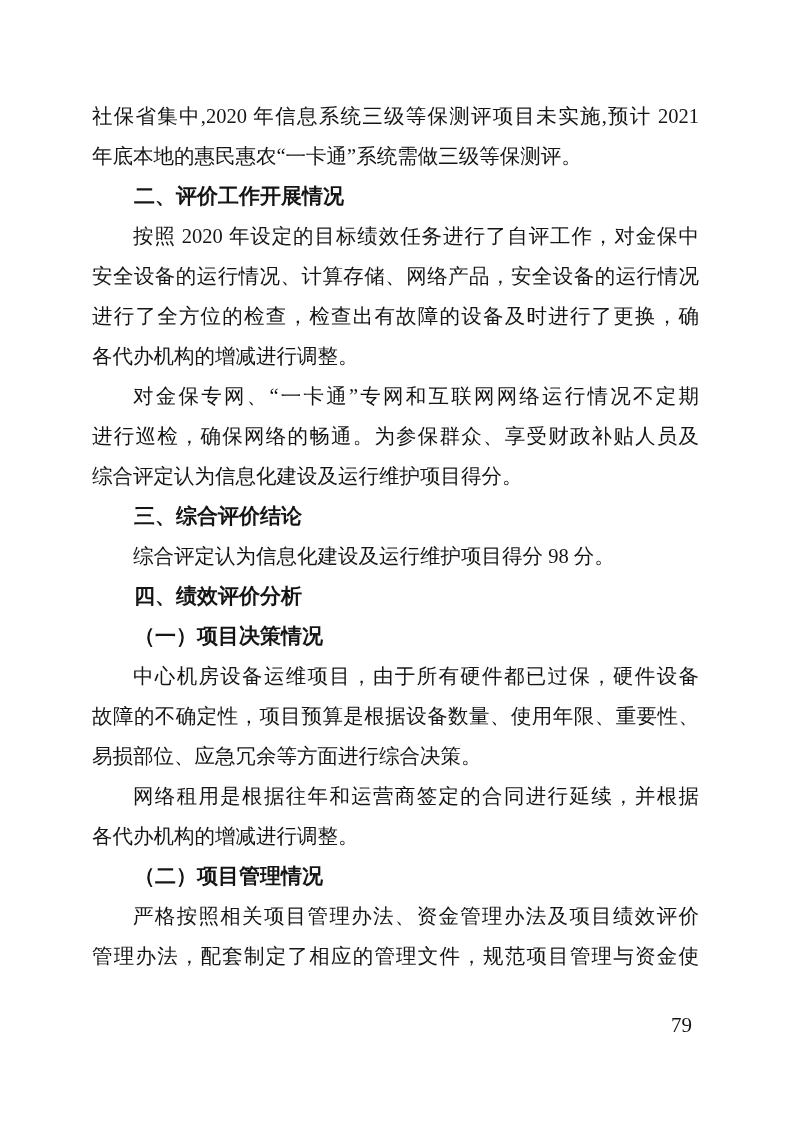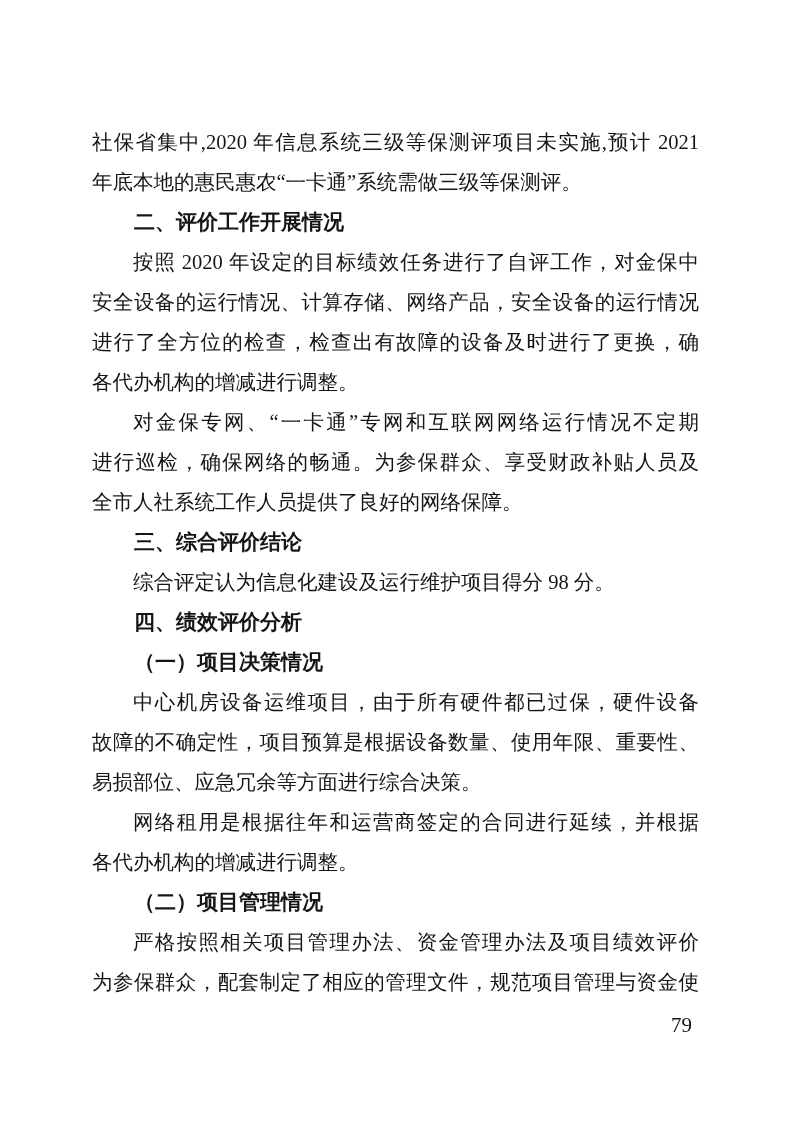--- a/index.html
+++ b/index.html
@@ -14,21 +14,21 @@
     position: relative;
     width: 793px;
     height: 1122px;
     background: #ffffff;
     color: #151515;
     font-family: "Liberation Serif", "DejaVu Serif", serif;
   }
   .text-block {
     position: absolute;
     left: 92px;
-    top: 122px;
+    top: 96px;
     width: 607px;
   }
   .l {
     height: 40px;
     line-height: 40px;
     font-size: 20.5px;
     white-space: normal;
     overflow: hidden;
   }
   .justify {
@@ -66,28 +66,28 @@
   <div class="text-block">
     <div class="l justify">社保省集中,2020 年信息系统三级等保测评项目未实施,预计 2021</div>
     <div class="l">年底本地的惠民惠农“一卡通”系统需做三级等保测评。</div>
     <div class="l h1 indent">二、评价工作开展情况</div>
     <div class="l justify indent">按照 2020 年设定的目标绩效任务进行了自评工作，对金保中</div>
     <div class="l justify">安全设备的运行情况、计算存储、网络产品，安全设备的运行情况</div>
     <div class="l justify">进行了全方位的检查，检查出有故障的设备及时进行了更换，确</div>
     <div class="l">各代办机构的增减进行调整。</div>
     <div class="l justify indent">对金保专网、“一卡通”专网和互联网网络运行情况不定期</div>
     <div class="l justify">进行巡检，确保网络的畅通。为参保群众、享受财政补贴人员及</div>
-    <div class="l">全市人社系统工作人员提供了良好的网络保障。</div>
+    <div class="l">综合评定认为信息化建设及运行维护项目得分。</div>
     <div class="l h1 indent">三、综合评价结论</div>
     <div class="l indent">综合评定认为信息化建设及运行维护项目得分 98 分。</div>
     <div class="l h1 indent">四、绩效评价分析</div>
     <div class="l h2 indent">（一）项目决策情况</div>
     <div class="l justify indent">中心机房设备运维项目，由于所有硬件都已过保，硬件设备</div>
     <div class="l justify">故障的不确定性，项目预算是根据设备数量、使用年限、重要性、</div>
     <div class="l">易损部位、应急冗余等方面进行综合决策。</div>
     <div class="l justify indent">网络租用是根据往年和运营商签定的合同进行延续，并根据</div>
     <div class="l">各代办机构的增减进行调整。</div>
     <div class="l h2 indent">（二）项目管理情况</div>
     <div class="l justify indent">严格按照相关项目管理办法、资金管理办法及项目绩效评价</div>
-    <div class="l justify">为参保群众，配套制定了相应的管理文件，规范项目管理与资金使</div>
+    <div class="l justify">管理办法，配套制定了相应的管理文件，规范项目管理与资金使</div>
   </div>
   <div class="page-number">79</div>
 </div>
 
 </body></html>

